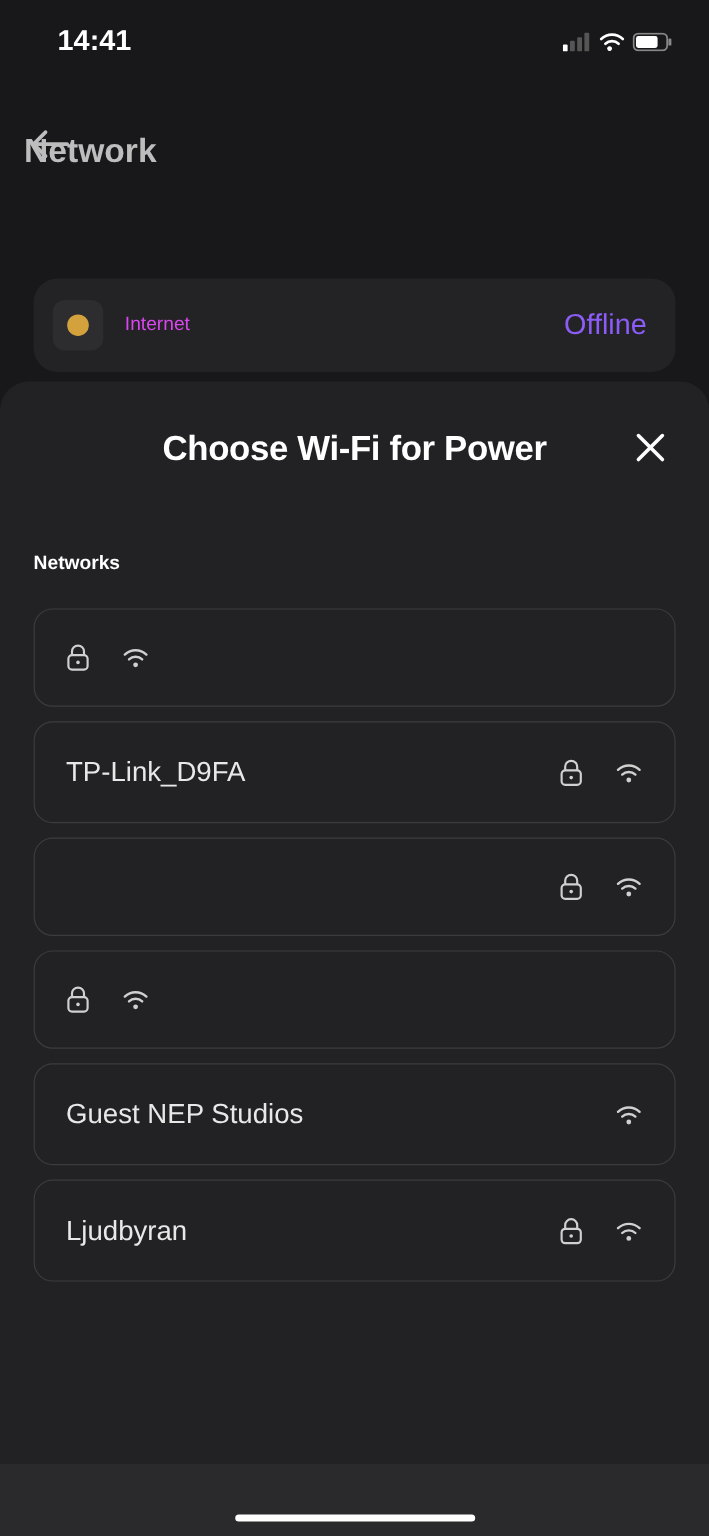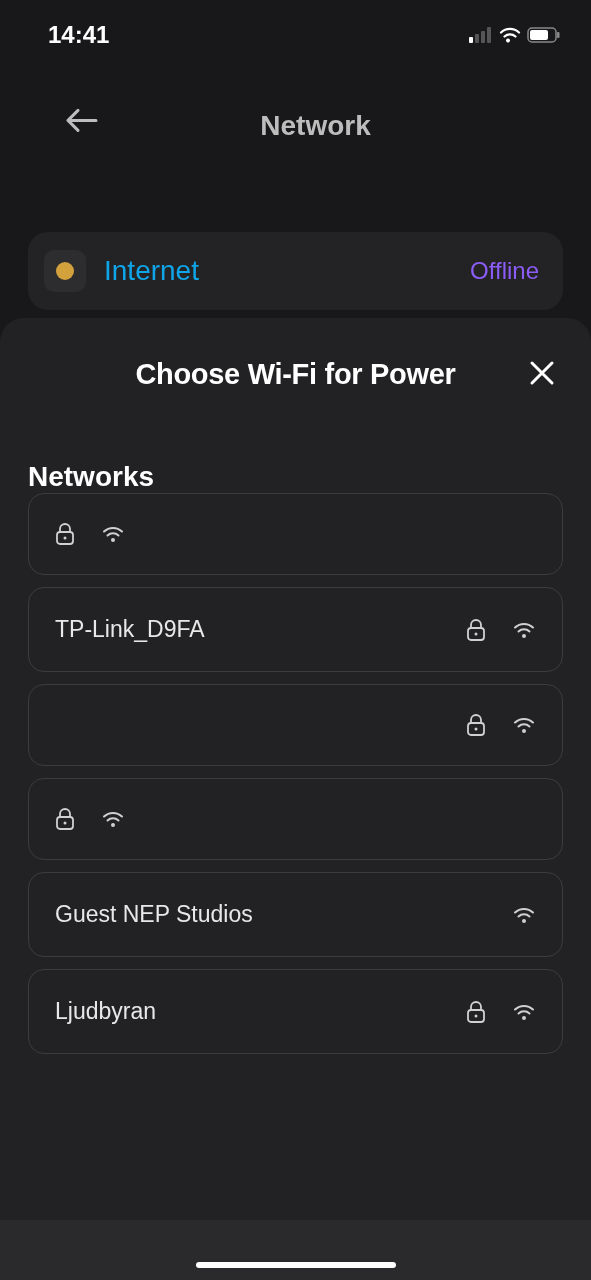--- a/index.html
+++ b/index.html
@@ -26,24 +26,23 @@
       color: #fff;
     }
     .status-right {
       display: flex;
       align-items: center;
       gap: 6px;
     }
     .header {
       display: flex;
       align-items: center;
-      justify-content: center;
+      justify-content: flex-start;
       position: relative;
       padding: 50px 20px 30px;
-      margin-left: 40px;
     }
     .back-btn {
       position: absolute;
       left: 24px;
       top: 50%;
       transform: translateY(-30%);
       cursor: pointer;
     }
     .header-title {
       font-size: 28px;
@@ -68,22 +67,22 @@
       align-items: center;
       justify-content: center;
     }
     .internet-dot {
       width: 18px;
       height: 18px;
       border-radius: 50%;
       background: #d4a23d;
     }
     .internet-label {
-      font-size: 28px;
-      color: #0ea5e9;
+      font-size: 16px;
+      color: #d946ef;
       font-weight: 500;
     }
     .internet-status {
       font-size: 24px;
       color: #8b5cf6;
       margin-left: auto;
     }
     .modal {
       position: absolute;
       top: 318px;
@@ -107,23 +106,24 @@
       color: #fff;
       letter-spacing: -0.3px;
     }
     .close-btn {
       position: absolute;
       right: 8px;
       top: 2px;
       cursor: pointer;
     }
     .section-label {
-      font-size: 28px;
+      font-size: 16px;
       font-weight: 600;
       color: #fff;
+      margin-bottom: 28px;
     }
     .network-item {
       border: 1px solid #3c3c3f;
       border-radius: 16px;
       padding: 28px 26px;
       display: flex;
       align-items: center;
       margin-bottom: 12px;
       cursor: pointer;
     }

